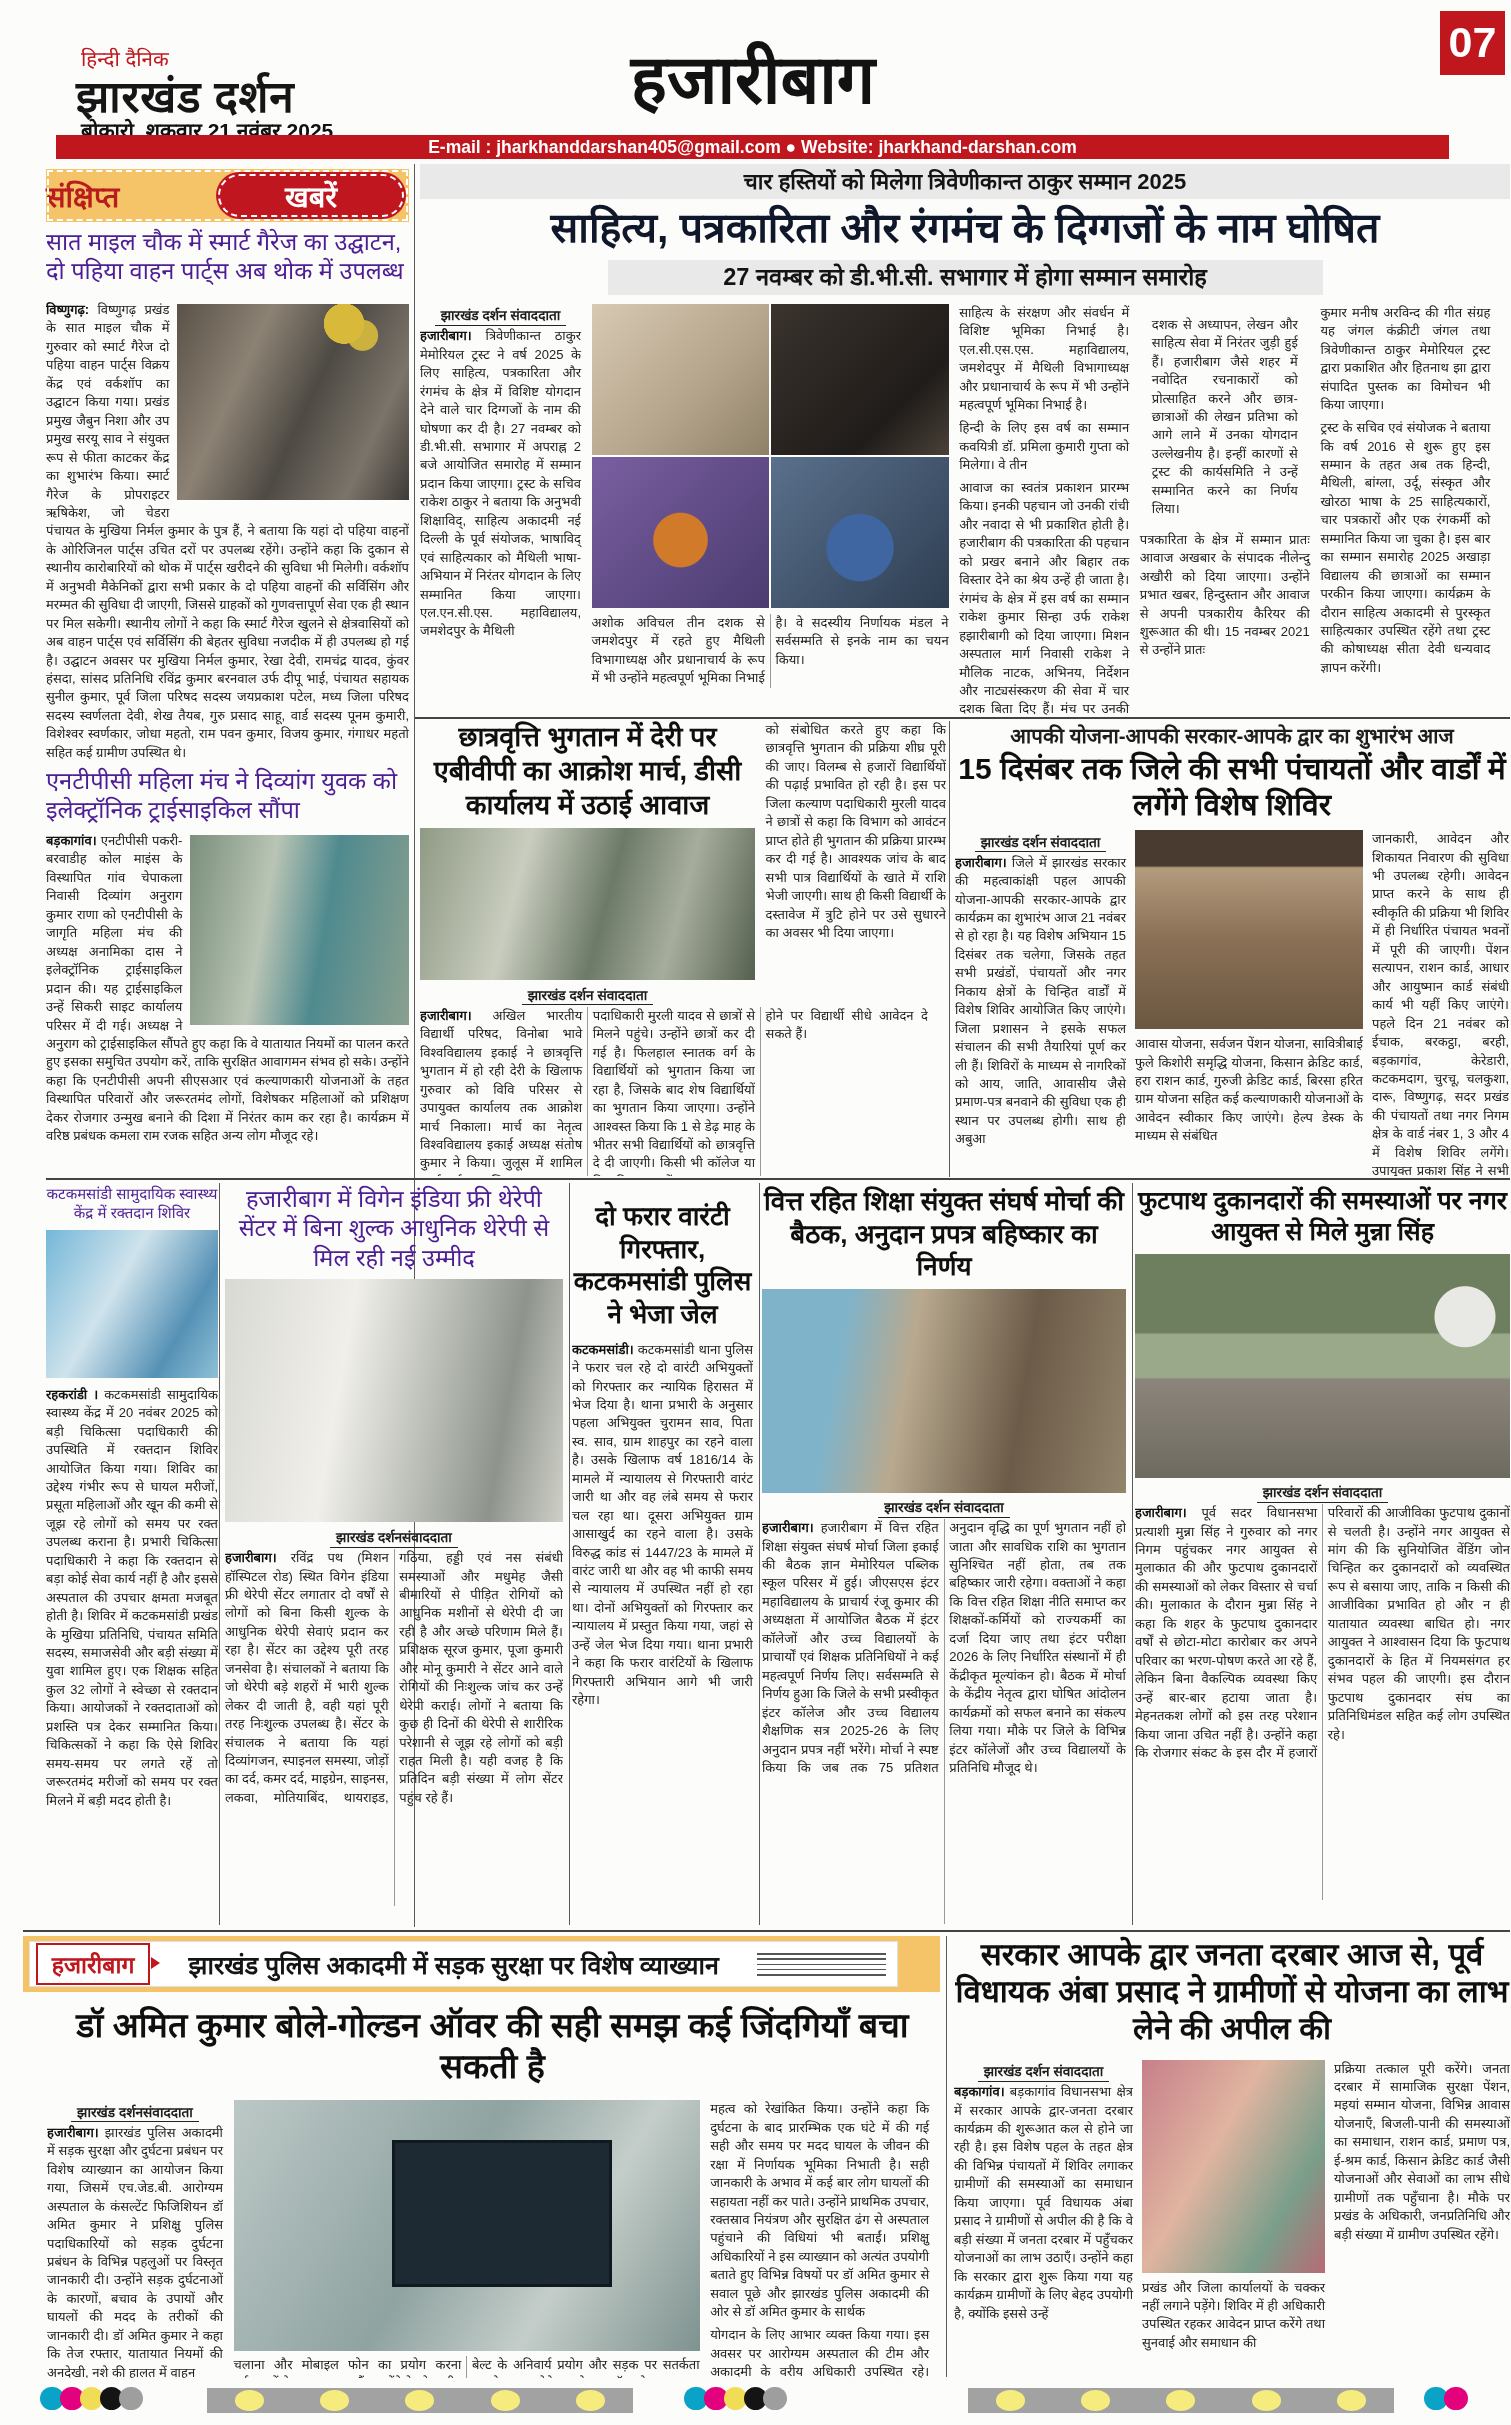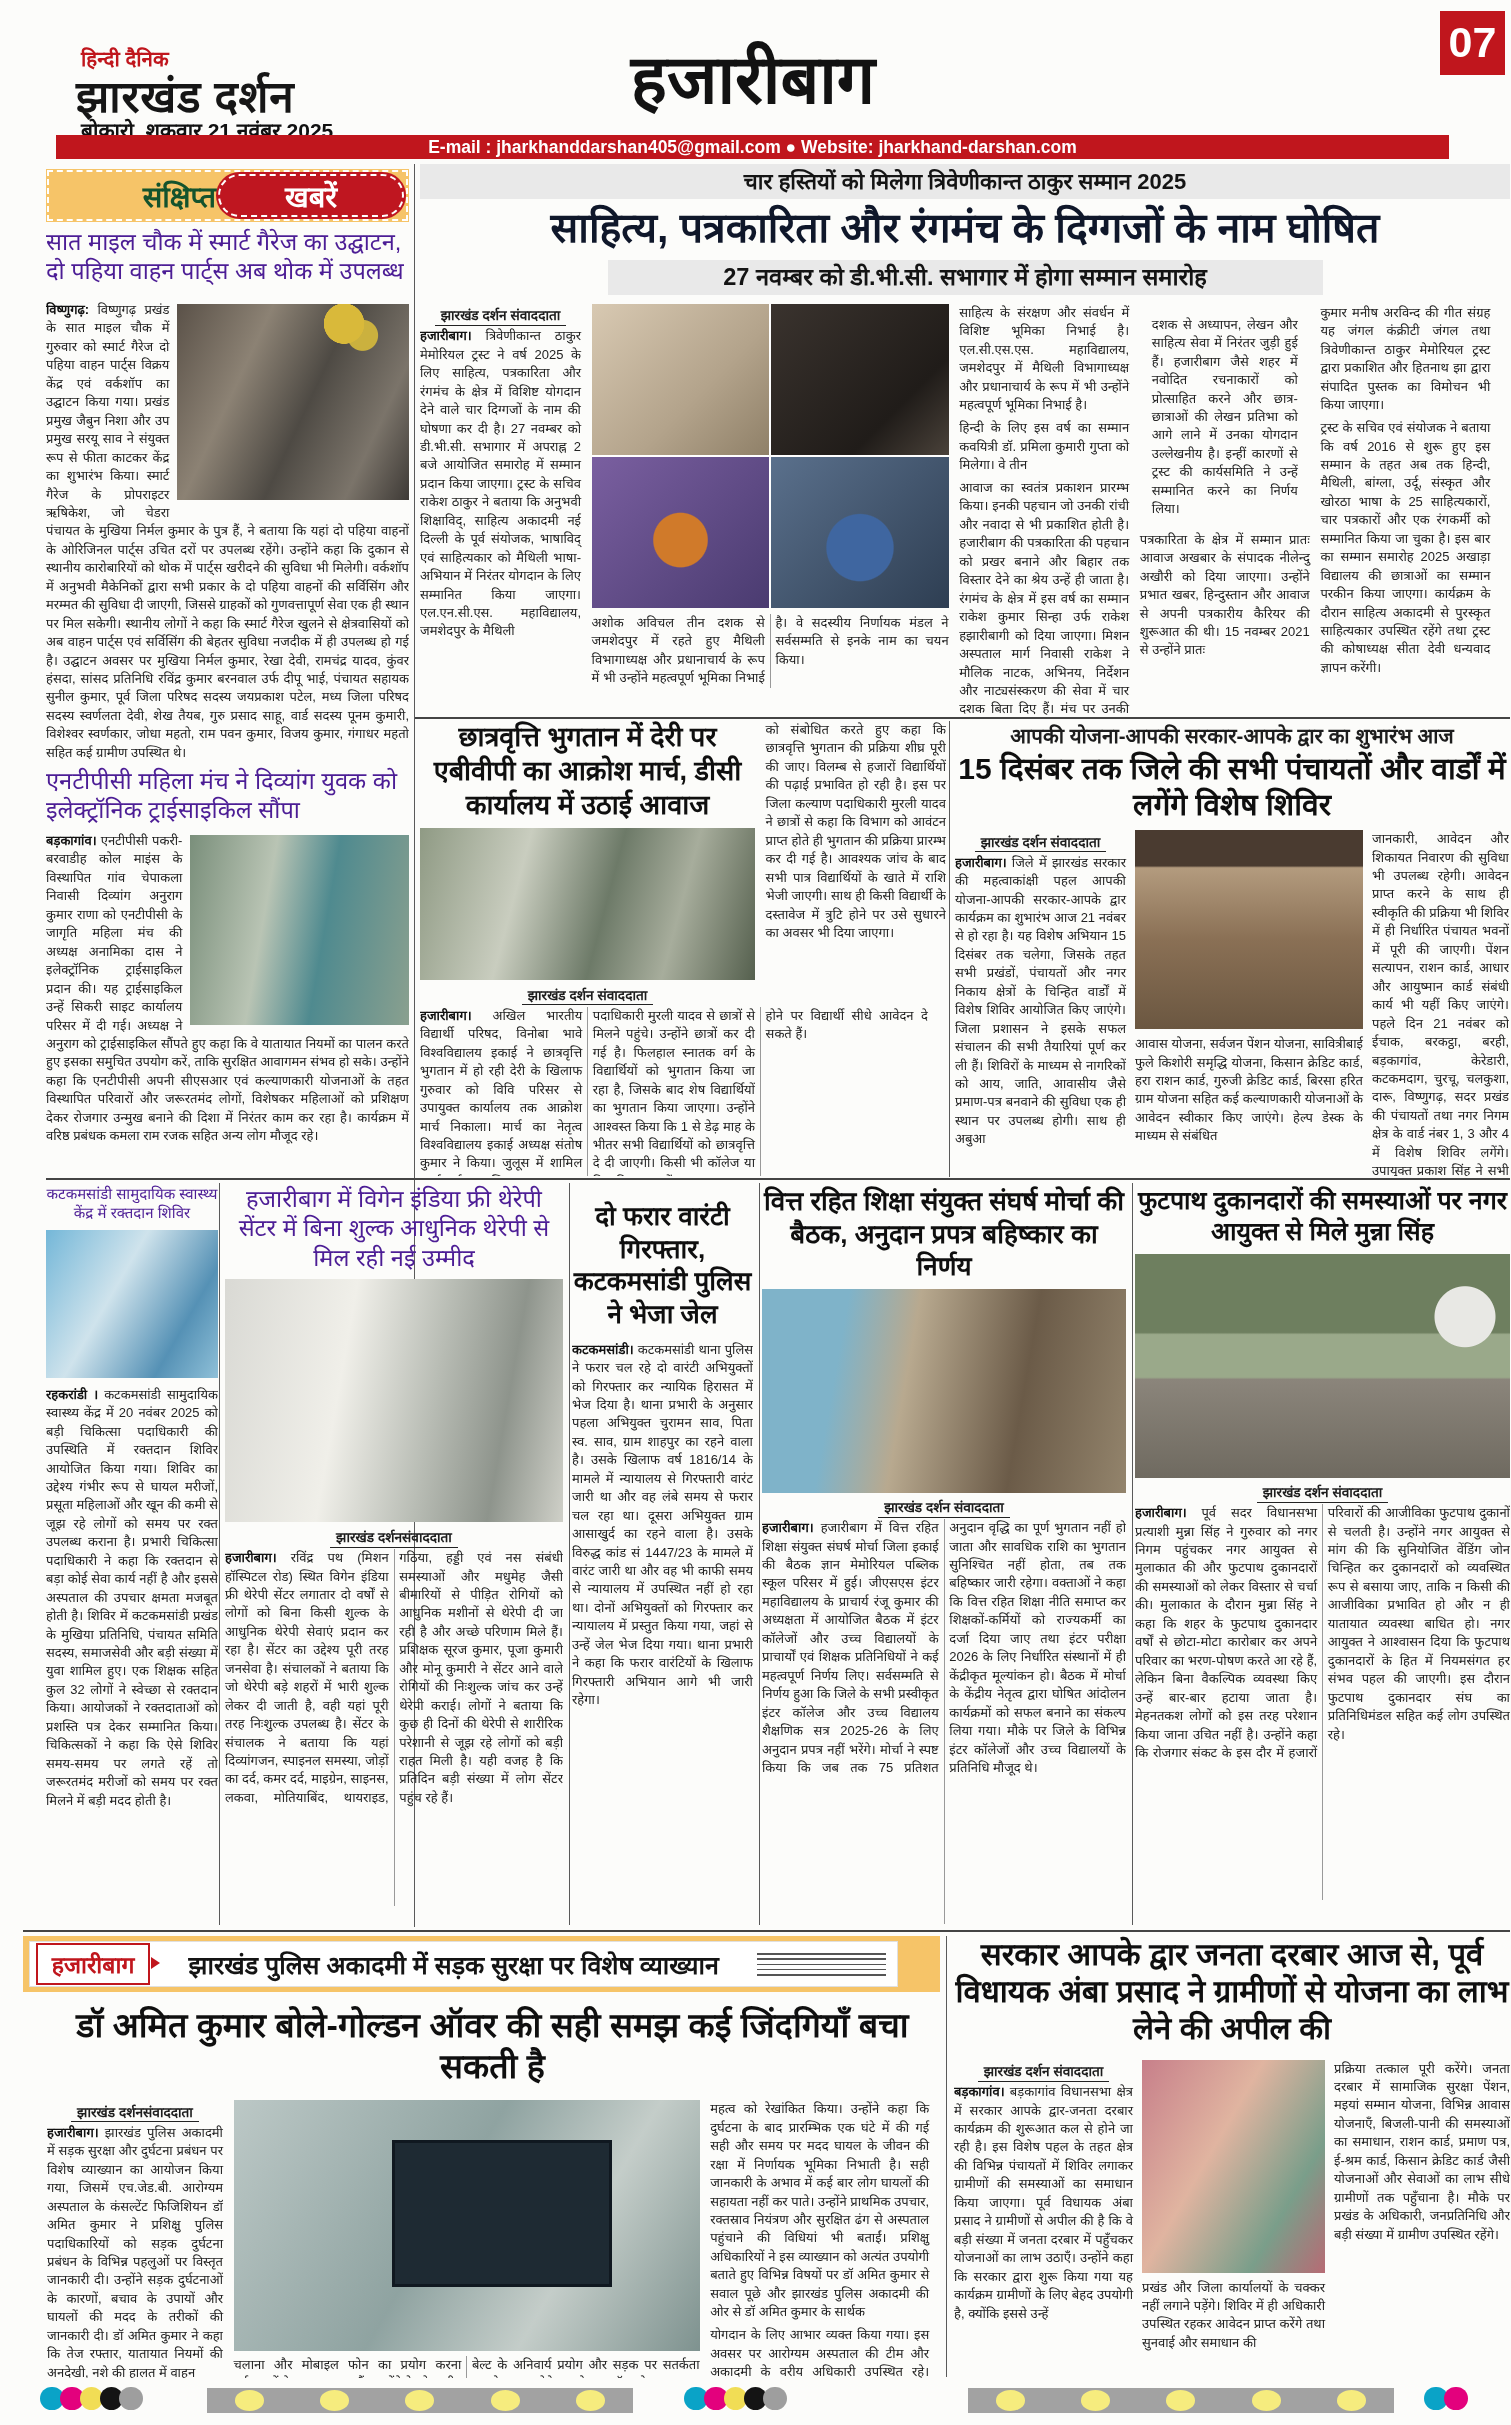--- a/index.html
+++ b/index.html
@@ -1,20 +1,20 @@
 <!DOCTYPE html>
 <html lang="hi" style="font-size:12px"><head>
 <meta charset="utf-8">
 <style>
   html,body{margin:0;padding:0;background:#6e6e6e;}
   .page{position:relative;width:1511px;height:2426px;background:#fcfcfa;margin:0 auto;
         font-family:"Liberation Sans","DejaVu Sans",sans-serif;color:#1d1d1d;overflow:hidden;}
   .blk{position:absolute;overflow:hidden;}
   
-  .edition{position:absolute;left:81px;top:44px;color:#c0161d;font-weight:700;font-size:20.5px;}
+  .edition{position:absolute;left:81px;top:44px;color:#c0161d;font-weight:400;font-size:20.5px;}
   .paper{position:absolute;left:76px;top:65px;font-size:44px;font-weight:800;color:#161616;letter-spacing:0.8px;}
   .dateline-top{position:absolute;left:81px;top:116px;font-size:21px;font-weight:700;color:#111;}
   .city{position:absolute;left:487px;top:30px;width:532px;text-align:center;font-size:68px;font-weight:800;color:#121212;}
   .pageno{position:absolute;left:1440px;top:10.6px;width:65px;height:64px;background:#c0161d;color:#fff;
           font-size:43px;font-weight:800;display:flex;align-items:center;justify-content:center;}
   .contactbar{position:absolute;left:56px;top:135px;width:1393px;height:24px;background:#c0161d;color:#fff;
           font-size:17.5px;font-weight:700;display:flex;align-items:center;justify-content:center;}
   
   .vr{position:absolute;width:0.8px;background:#5a5a5a;}
   .hrule{position:absolute;height:1.5px;background:#444;}
@@ -26,21 +26,21 @@
   .h-xl{font-size:41px;font-weight:800;color:#0f172a;text-align:center;line-height:1.15;}
   .h-lg{font-size:32px;font-weight:800;color:#0f0f0f;text-align:center;line-height:1.2;}
   .h-md{font-size:27px;font-weight:800;color:#0f0f0f;text-align:center;line-height:1.25;}
   .h-sm{font-size:23.6px;font-weight:400;color:#4c1d95;line-height:1.25;}
   .h-c{text-align:center;}
   .kbar{background:#e9e9e9;font-weight:800;color:#141414;text-align:center;}
   .cols2{column-count:2;column-gap:10.6px;column-rule:0.8px solid #999;}
   
   .brief{position:absolute;left:46px;top:169px;width:363px;height:53px;background:#f6c468;
          display:flex;align-items:center;outline:2.3px dashed #fff;outline-offset:-3.8px;}
-  .brief-left{flex:1;text-align:right;font-size:29px;font-weight:800;color:#14532d;}
+  .brief-left{flex:1;text-align:left;font-size:29px;font-weight:800;color:#b91c1c;}
   .brief-pill{width:190px;height:47px;margin-right:3px;background:#bf1620;border-radius:26px;color:#fff;
          font-size:29px;font-weight:800;display:flex;align-items:center;justify-content:center;outline:2.3px dashed #fff;outline-offset:-4.6px;}
   
   .photo{background:#9a9a90;position:relative;}
   .p-garage{background:
      radial-gradient(circle at 72% 10%,#d9b93a 0 20px,rgba(0,0,0,0) 20.5px),
      radial-gradient(circle at 80% 16%,#cbb13e 0 15px,rgba(0,0,0,0) 16px),
      linear-gradient(115deg,#5a5148,#8c8274 30%,#4e4a44 55%,#7b746a 80%,#3e3a36);}
   .p-ntpc{background:linear-gradient(100deg,#7a8f7b,#b9c4b4 35%,#4f8a8f 60%,#8aa08f);}
   .p-abvp{background:linear-gradient(105deg,#8f9a84,#c9cdbf 30%,#6d7a68 55%,#a7ad9c 75%,#55604e);}

